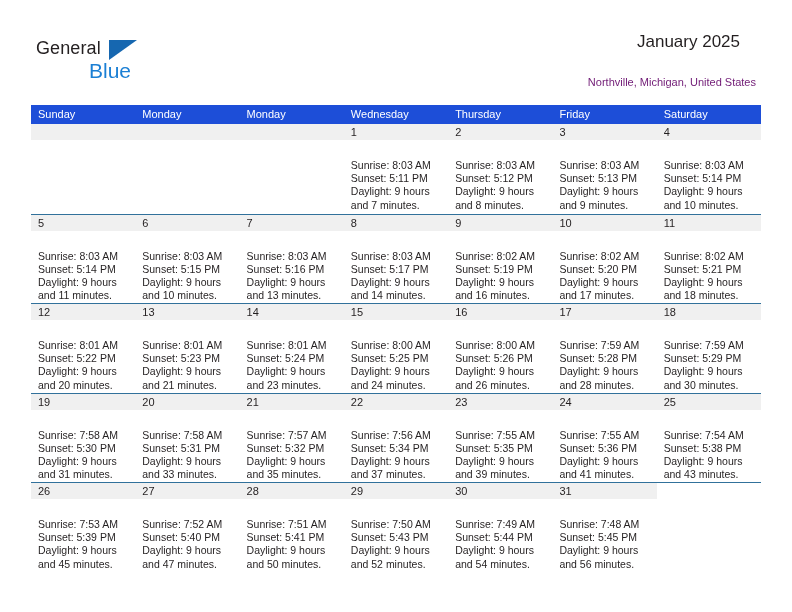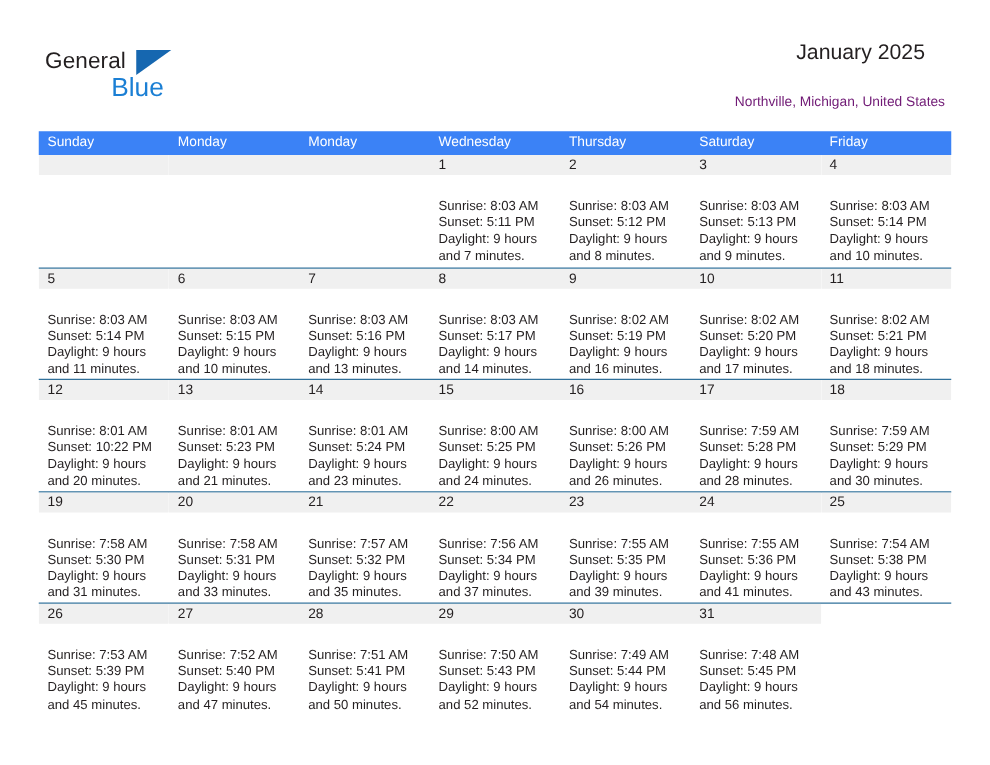--- a/index.html
+++ b/index.html
@@ -84,21 +84,21 @@
 
   
   .calendar {
     position: absolute;
     left: 31px;
     top: 105px;
     width: 730px;
   }
   .weekdays {
     display: flex;
-    background: #3b82f6;
+    background: #1d4ed8;
     height: 19px;
   }
   .weekday {
     flex: 1 1 0;
     color: #ffffff;
     font-size: 11px;
     line-height: 19px;
     padding-left: 7px;
     box-sizing: border-box;
     white-space: nowrap;
@@ -159,22 +159,22 @@
     <div class="subtitle">Northville, Michigan, United States</div>
   </div>
 
   <div class="calendar">
     <div class="weekdays">
       <div class="weekday">Sunday</div>
       <div class="weekday">Monday</div>
       <div class="weekday">Monday</div>
       <div class="weekday">Wednesday</div>
       <div class="weekday">Thursday</div>
+      <div class="weekday">Friday</div>
       <div class="weekday">Saturday</div>
-      <div class="weekday">Friday</div>
     </div>
     <div id="weeks-container">
         <div class="week first">
           <div class="cell blank">
             <div class="daynum"></div>
           </div>
           <div class="cell blank">
             <div class="daynum"></div>
           </div>
           <div class="cell blank">
@@ -280,21 +280,21 @@
               <div class="line">Daylight: 9 hours</div>
               <div class="line">and 18 minutes.</div>
             </div>
           </div>
         </div>
         <div class="week">
           <div class="cell">
             <div class="daynum">12</div>
             <div class="lines">
               <div class="line">Sunrise: 8:01 AM</div>
-              <div class="line">Sunset: 10:22 PM</div>
+              <div class="line">Sunset: 5:22 PM</div>
               <div class="line">Daylight: 9 hours</div>
               <div class="line">and 20 minutes.</div>
             </div>
           </div>
           <div class="cell">
             <div class="daynum">13</div>
             <div class="lines">
               <div class="line">Sunrise: 8:01 AM</div>
               <div class="line">Sunset: 5:23 PM</div>
               <div class="line">Daylight: 9 hours</div>

